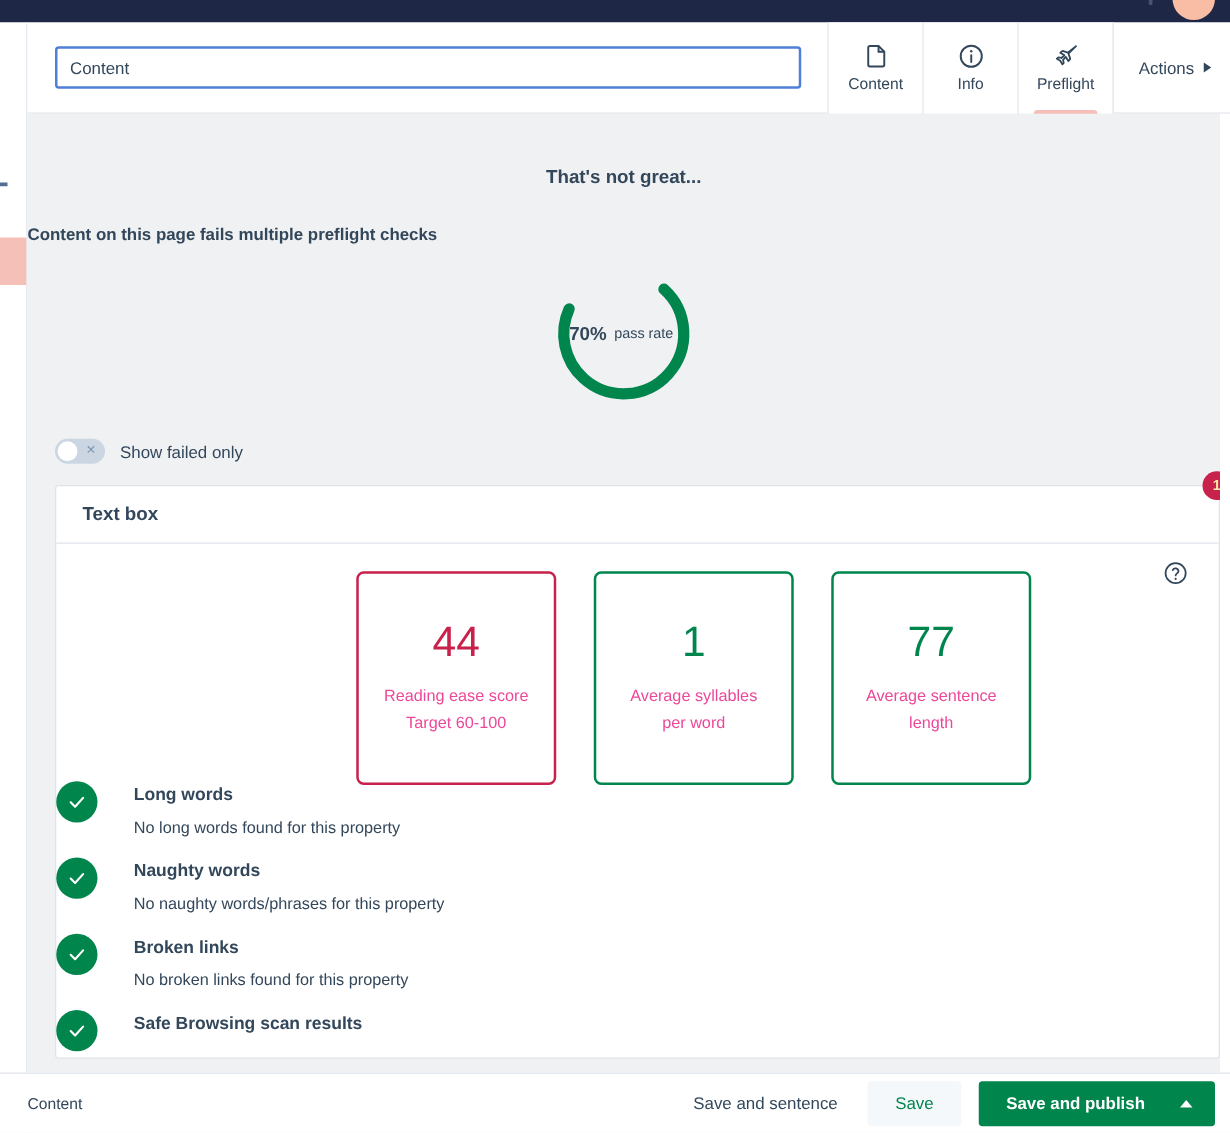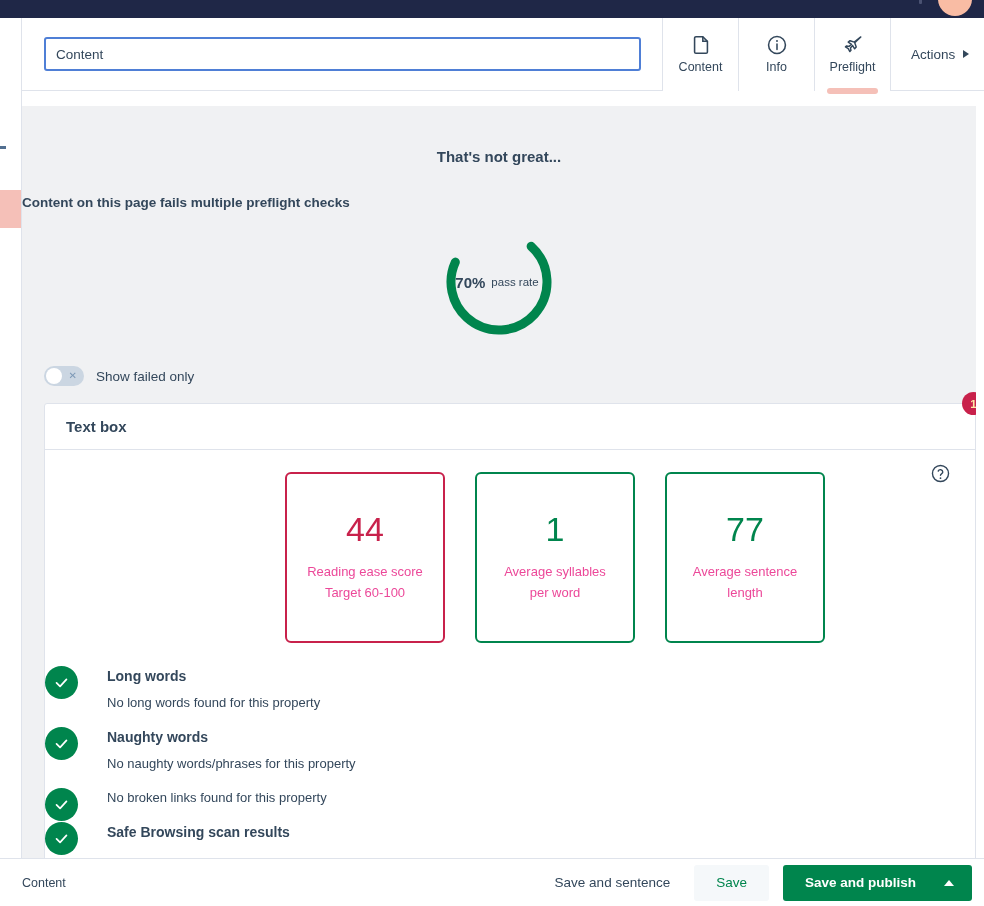--- a/index.html
+++ b/index.html
@@ -151,21 +151,21 @@
     width: 0; height: 0;
     border-left: 6px solid #33475b;
     border-top: 4.5px solid transparent;
     border-bottom: 4.5px solid transparent;
   }
 
   
   .main {
     position: absolute;
     left: 22px;
-    top: 106px;
+    top: 91px;
     width: 954px;
     height: 767px;
     background: #f0f1f3;
     overflow: hidden;
   }
   .right-strip {
     position: absolute;
     left: 976px;
     top: 91px;
     width: 8px;
@@ -308,21 +308,21 @@
   }
   .metric.fail .metric-value { color: #c8214b; }
   .metric.pass .metric-value { color: #00854d; }
   .metric-line {
     font-size: 13px;
     color: #ec4899;
     line-height: 1.55;
     text-align: left;
   }
 
-  .checks { margin-top: 26px; padding: 0 0 0 62px; }
+  .checks { padding: 0 0 0 62px; }
   .check-item { position: relative; margin-bottom: 21px; }
   .check-icon {
     position: absolute;
     left: -62px;
     top: -3px;
     width: 33px; height: 33px;
     border-radius: 50%;
     background: #00854d;
     display: flex;
     align-items: center;
@@ -551,20 +551,21 @@
             <div class="check-title">Naughty words</div>
             <div class="check-desc">No naughty words/phrases for this property</div>
           </div>
 
           <div class="check-item">
             <span class="check-icon">
               <svg viewBox="0 0 24 24" fill="none" stroke="#ffffff" stroke-width="2.4" stroke-linecap="round" stroke-linejoin="round">
                 <path d="M5 12.5 10 17.5 19 7.5"></path>
               </svg>
             </span>
+            <div class="check-title">Broken links</div>
             <div class="check-desc">No broken links found for this property</div>
           </div>
 
           <div class="check-item">
             <span class="check-icon">
               <svg viewBox="0 0 24 24" fill="none" stroke="#ffffff" stroke-width="2.4" stroke-linecap="round" stroke-linejoin="round">
                 <path d="M5 12.5 10 17.5 19 7.5"></path>
               </svg>
             </span>
             <div class="check-title">Safe Browsing scan results</div>

